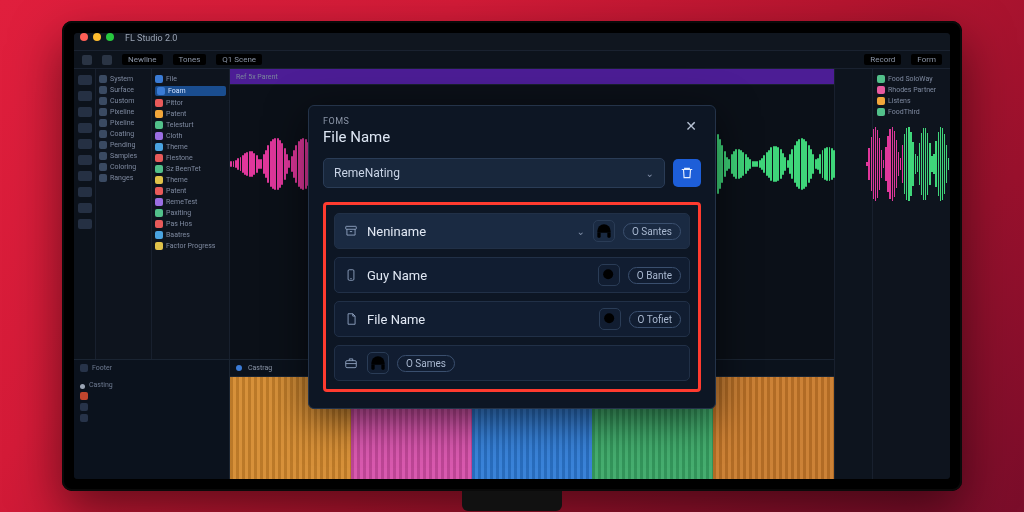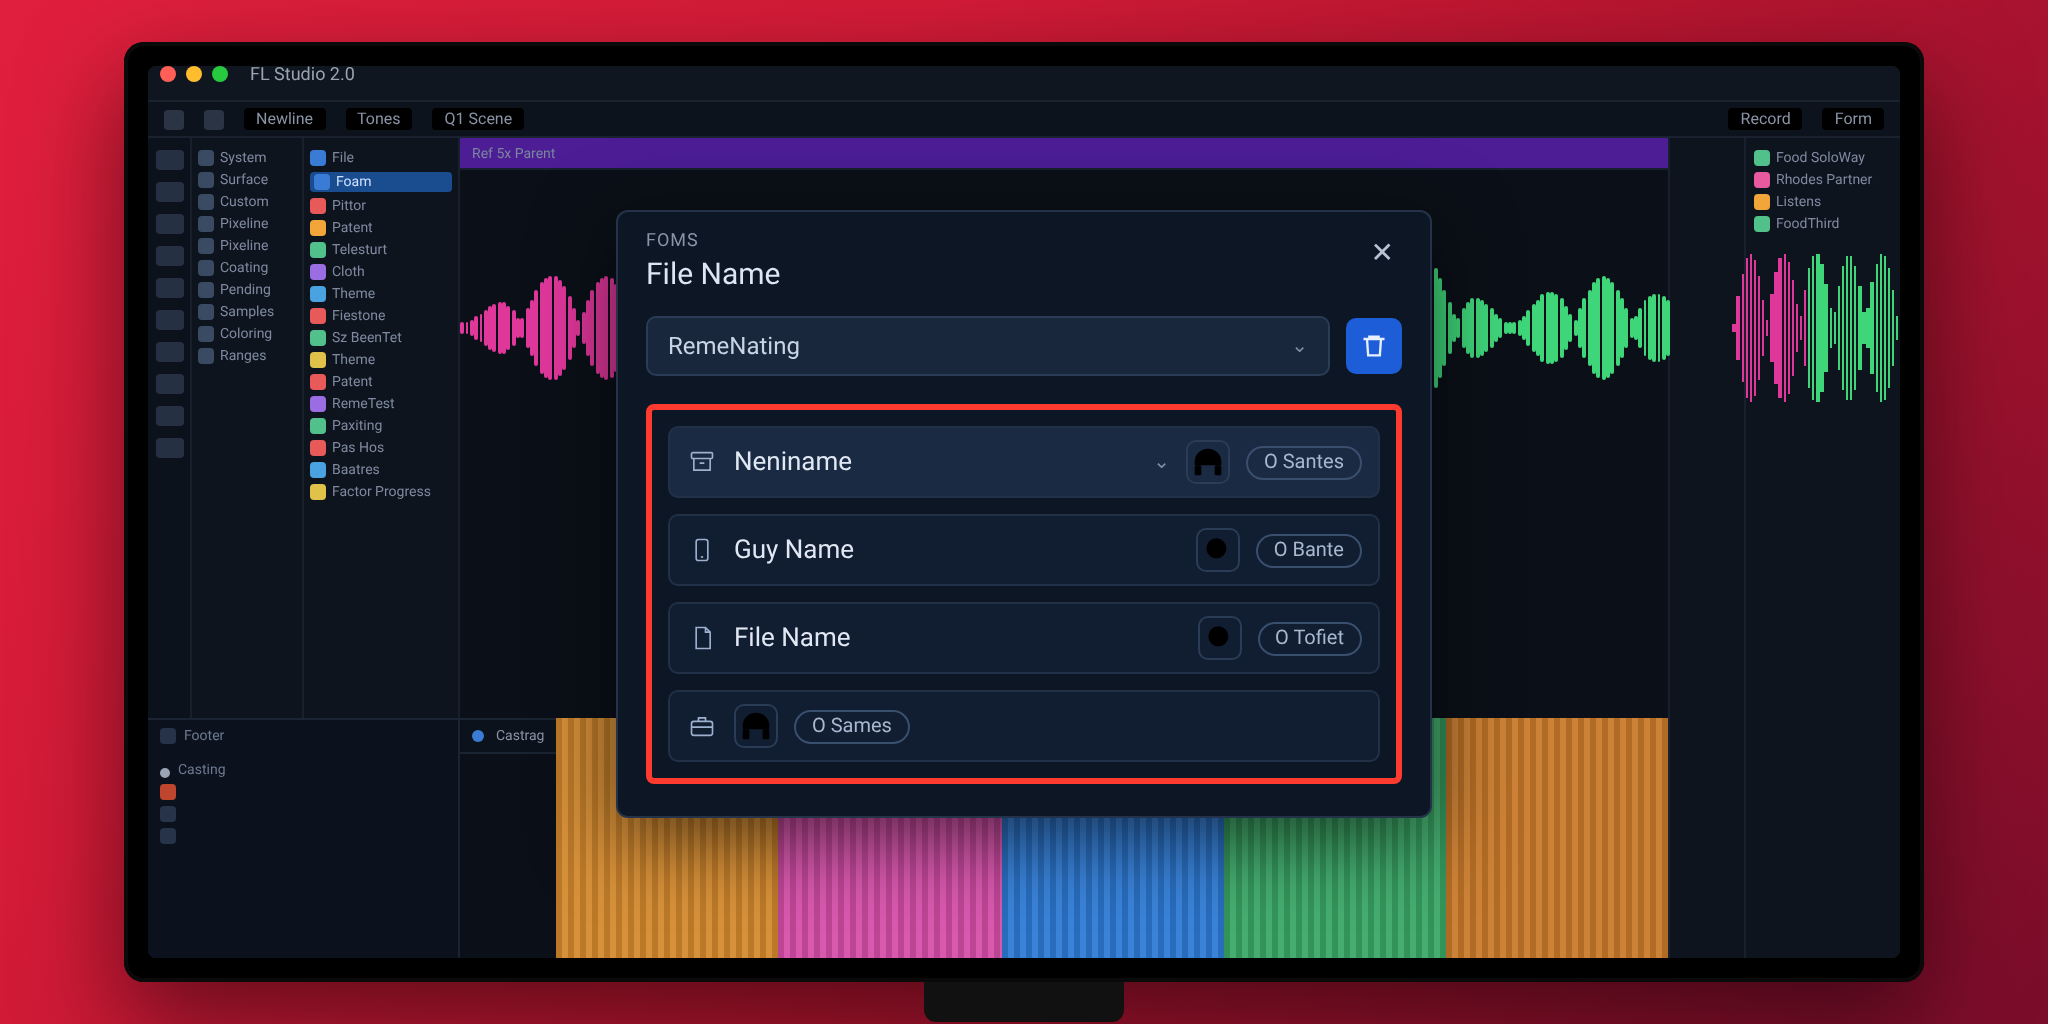--- a/index.html
+++ b/index.html
@@ -27,21 +27,21 @@
   .bitem.active{ background:#1a4d8f; border-radius:2px; padding:1px 2px; color:#cfe0ff; }
   .browser2{ width:78px; background:#0e141e; border-right:1px solid #18202e; padding:6px 3px; display:flex; flex-direction:column; gap:3px; }
   .center{ flex:1; position:relative; background:#0b1018; }
   .rightpanel{ width:38px; background:#0d141e; border-left:1px solid #18202e; }
   .farright{ width:78px; background:#0e141e; border-left:1px solid #18202e; padding:6px 4px; display:flex; flex-direction:column; gap:3px; }
   
   .wavearea{ position:absolute; top:0; left:0; right:0; height:190px; display:flex; align-items:center; justify-content:center; }
   .wave{ position:relative; width:100%; height:110px; display:flex; align-items:center; }
   .wbar{ flex:1; margin:0 0.2px; border-radius:1px; }
   
-  .timeline{ position:absolute; bottom:0; left:0; right:0; height:120px; display:flex; flex-direction:row; }
+  .timeline{ position:absolute; bottom:0; left:0; right:0; height:120px; display:flex; flex-direction:column; }
   .ttop{ height:18px; background:#0b121c; border-top:1px solid #1a2432; border-bottom:1px solid #1a2432; display:flex; align-items:center; padding:0 6px; gap:6px;}
   .ttop .dot{ width:6px;height:6px;border-radius:50%; background:#3b7bd6;}
   .ttop .lbl{ font-size:7px; color:#8a94a6;}
   .clips{ flex:1; display:flex; }
   .clip{ flex:1; position:relative; overflow:hidden; }
   .clip .tex{ position:absolute; inset:0; background:repeating-linear-gradient(90deg, rgba(0,0,0,0.12) 0 3px, rgba(255,255,255,0.06) 3px 6px); }
   
   .mixer{ position:absolute; left:0; bottom:0; width:156px; height:120px; background:#0b121d; border-top:1px solid #1a2432; border-right:1px solid #1a2432; padding:4px 6px; display:flex; flex-direction:column; gap:3px;}
   .mrow{ display:flex; align-items:flex-end; gap:4px; font-size:7px; color:#6e7a91; }
   .mrow .mk{ width:8px;height:8px;border-radius:2px;background:#273349;}

